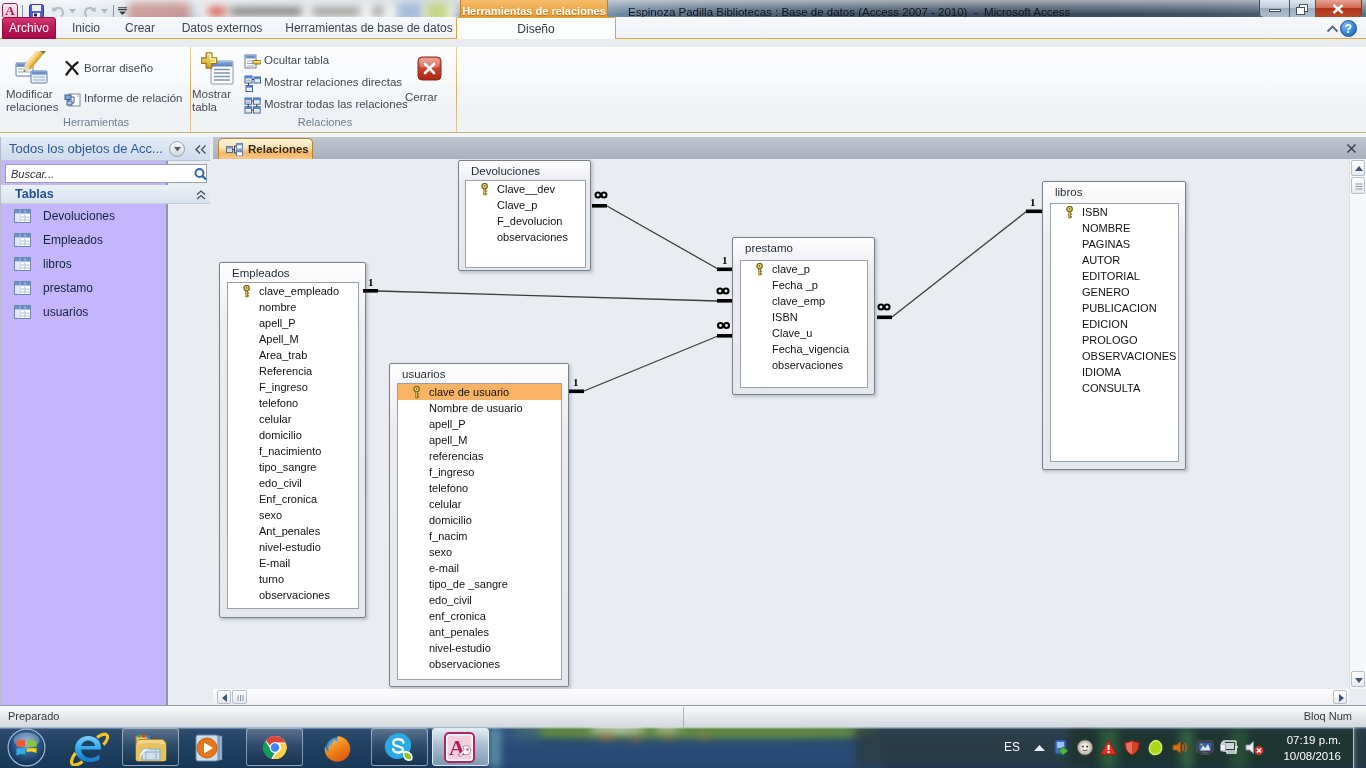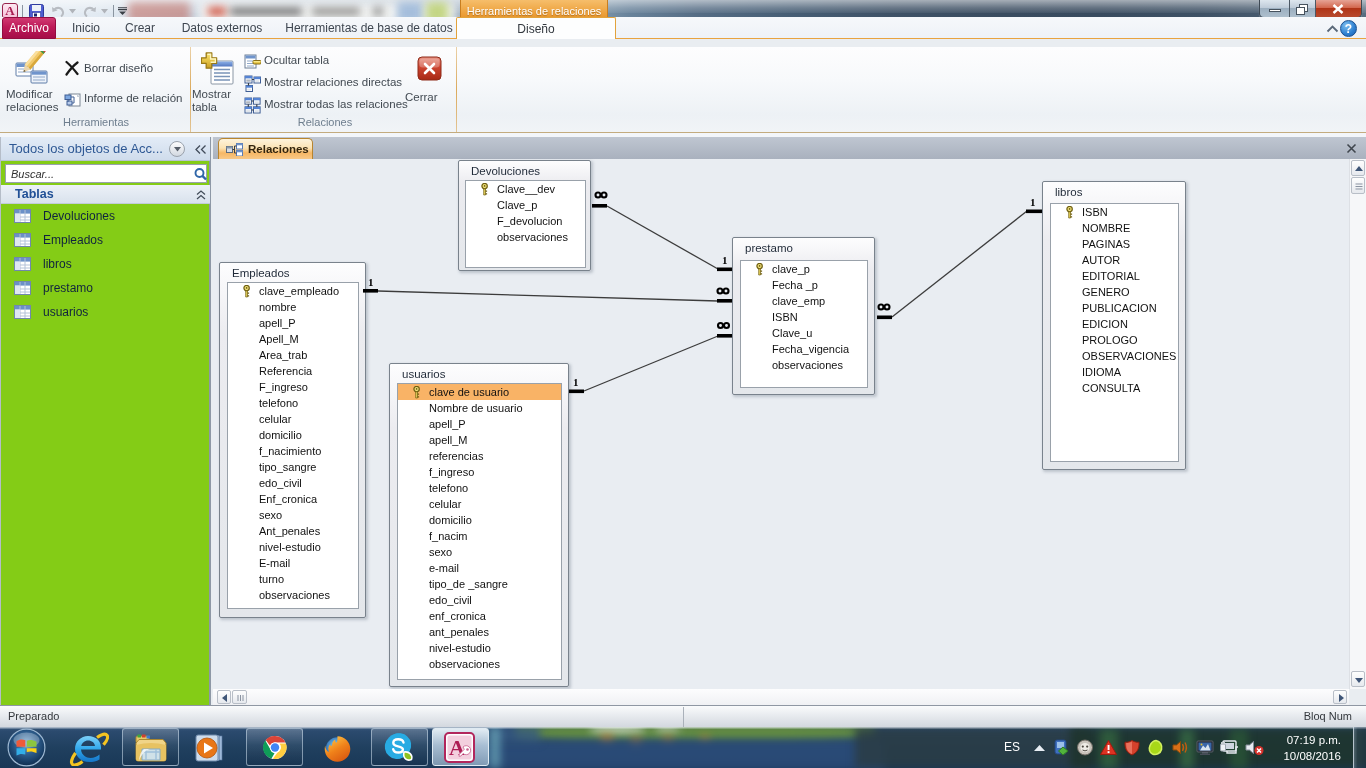--- a/index.html
+++ b/index.html
@@ -27,21 +27,21 @@
 #tab-diseno { left:456px; width:160px; background:#fdfefe; border:1px solid #e2a33c; border-bottom:none; border-radius:2px 2px 0 0; color:#33393f; }
 
 
 #ribbon { left:0; top:47px; width:1366px; height:86px; background:linear-gradient(180deg,#fdfdfe 0%,#f7f9fb 40%,#edf1f5 80%,#f1f4f7 100%); border-bottom:1px solid #c3ab7e; }
 .rgroupsep { position:absolute; top:0px; height:85px; width:1px; background:linear-gradient(180deg,rgba(218,166,84,.5),rgba(218,166,84,.95) 50%,rgba(218,166,84,.6)); }
 .rlabel { position:absolute; top:69px; font-size:11px; color:#6e7e8e; width:200px; text-align:center; }
 .rtext { position:absolute; font-size:11.5px; color:#424a52; white-space:nowrap; }
 .bigbtn { position:absolute; text-align:left; font-size:11.5px; color:#424a52; line-height:13px; }
 
 
-#navpane { left:0; top:137px; width:211px; height:568px; background:#84cc16; border-right:2px solid #8e98a6; border-left:1px solid #b5bdc8; }
+#navpane { left:0; top:137px; width:168px; height:568px; background:#c4b5fd; border-right:2px solid #8e98a6; border-left:1px solid #b5bdc8; }
 #navhdr { position:absolute; left:0; top:0; width:209px; height:24px; background:linear-gradient(180deg,#e3ecf7,#cfdcec); border-bottom:1px solid #b7c2d2; }
 #navhdr .t { position:absolute; left:8px; top:4px; font-size:13px; color:#2e5894; }
 #searchrow { position:absolute; left:4px; top:27px; width:202px; height:19px; background:#fff; border:1px solid #98a2ae; }
 #searchrow .t { position:absolute; left:5px; top:3px; font-size:11px; font-style:italic; color:#2f2f2f; }
 #tablasbar { position:absolute; left:0; top:48px; width:209px; height:19px; background:linear-gradient(180deg,#ecf1f8,#d9e2ed); border-bottom:1px solid #c2ccd8; }
 #tablasbar .t { position:absolute; left:14px; top:2px; font-size:12.5px; font-weight:bold; color:#215096; }
 .navitem { position:absolute; left:0; width:209px; height:24px; }
 .navitem .t { position:absolute; left:42px; top:5px; font-size:12px; color:#10233f; }
 .navitem svg { position:absolute; left:13px; top:5px; }
 
@@ -79,23 +79,24 @@
   <div id="titlebar" class="abs">
     <div class="shine"></div>
     <div class="blur" style="left:128px;top:2px;width:62px;height:22px;background:rgba(190,90,75,.5);border-radius:4px;"></div>
     <div class="blur" style="left:200px;top:3px;width:255px;height:21px;background:rgba(248,248,246,.92);border-radius:3px;"></div>
     <div class="blur" style="left:208px;top:7px;width:18px;height:9px;background:rgba(200,60,40,.85);"></div>
     <div class="blur" style="left:230px;top:8px;width:72px;height:7px;background:rgba(60,60,62,.8);"></div>
     <div class="blur" style="left:312px;top:8px;width:48px;height:7px;background:rgba(90,88,86,.7);"></div>
     <div class="blur" style="left:373px;top:7px;width:10px;height:9px;background:rgba(120,120,120,.8);"></div>
     <div class="blur" style="left:397px;top:2px;width:26px;height:21px;background:rgba(150,180,215,.85);border-radius:3px;"></div>
     <div class="blur" style="left:426px;top:2px;width:22px;height:21px;background:rgba(190,210,120,.9);border-radius:3px;"></div>
+    <div id="ttext" class="abs">Espinoza Padilla Bibliotecas : Base de datos (Access 2007 - 2010)&nbsp; - &nbsp;Microsoft Access</div>
 
     <div class="abs" style="left:460px;top:0;width:148px;height:25px;background:linear-gradient(180deg,#f6be6b 0%,#eda13c 55%,#e28a1c 100%);border:1px solid #c87e20;border-top:none;border-radius:0 0 1px 1px;">
-      <div style="text-align:center;margin-top:5px;font-size:11px;font-weight:normal;color:#fff;white-space:nowrap;text-shadow:0 1px 1px rgba(120,70,0,.55);">Herramientas de relaciones</div>
+      <div style="text-align:center;margin-top:5px;font-size:11px;font-weight:bold;color:#fff;white-space:nowrap;text-shadow:0 1px 1px rgba(120,70,0,.55);">Herramientas de relaciones</div>
     </div>
 
     <div id="winbtns" class="abs">
       <div class="wbtn" style="width:30px;">
           <div style="position:absolute;left:9px;top:9px;width:12px;height:3px;background:#fff;border:1px solid #46525e;"></div>
         </div>
       <div class="wbtn" style="width:26px;">
         <div style="position:absolute;left:9px;top:4px;width:9px;height:8px;border:1px solid #46525e;background:#fff;"></div>
         <div style="position:absolute;left:6px;top:7px;width:9px;height:8px;border:1px solid #46525e;background:#fff;"></div>
       </div>

